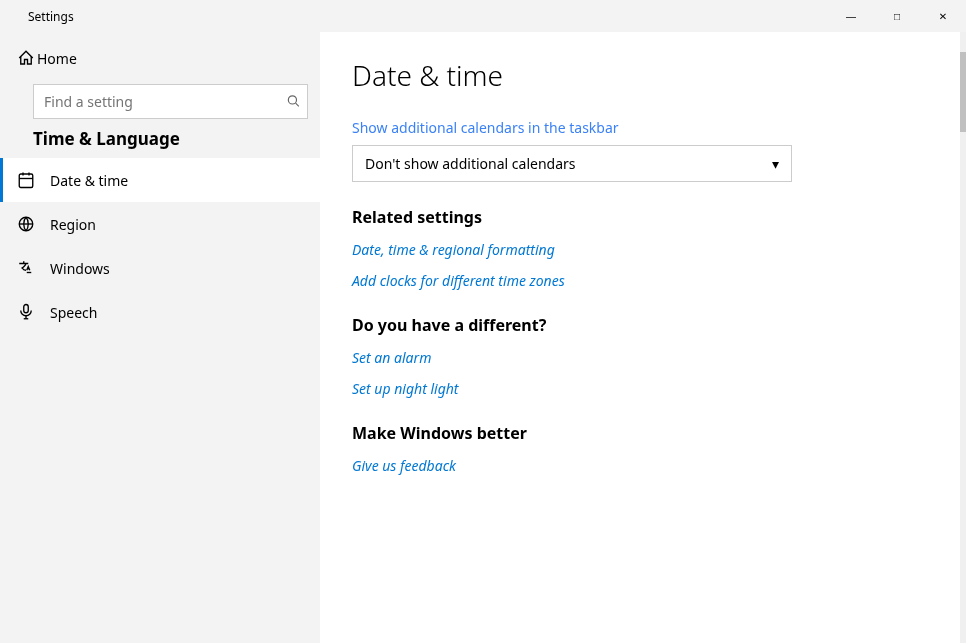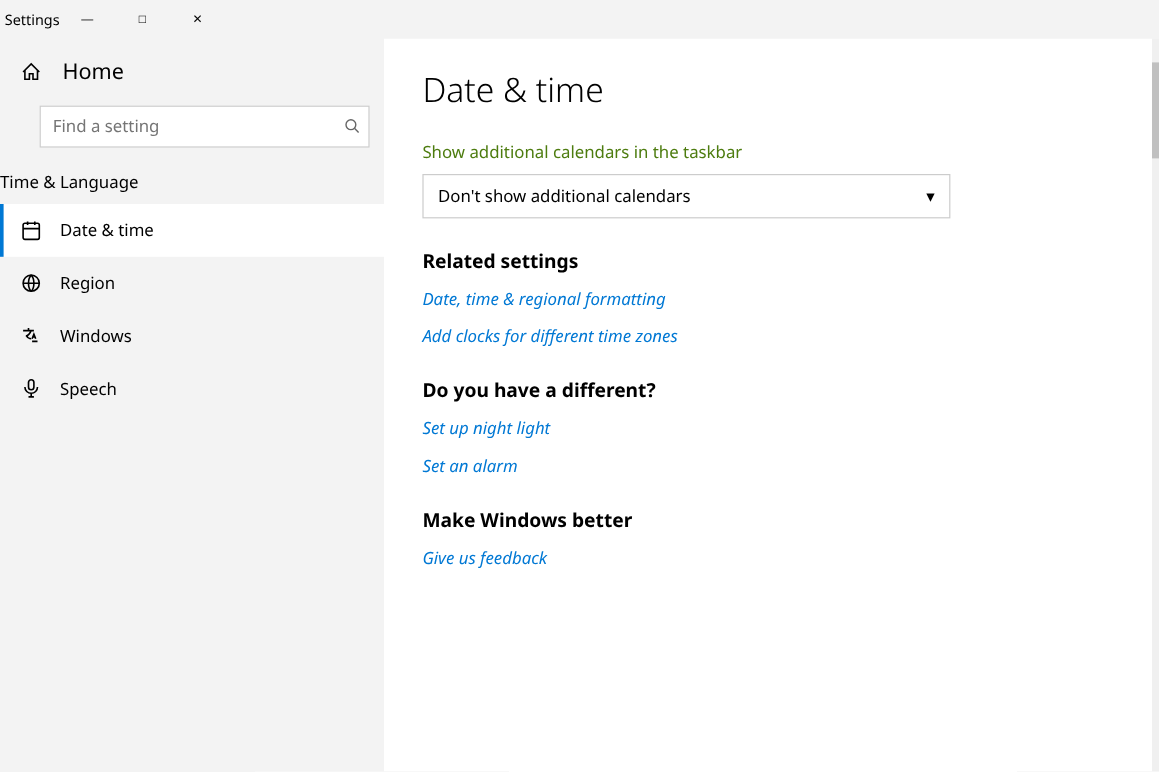--- a/index.html
+++ b/index.html
@@ -23,21 +23,22 @@
       background: #f3f3f3;
       display: flex;
       flex-direction: column;
     }
 
     .titlebar {
       height: 32px;
       background: #f3f3f3;
       display: flex;
       align-items: center;
-      padding: 0 0 0 4px;
+      justify-content: space-between;
+      padding: 0 0 0 28px;
       flex-shrink: 0;
     }
 
     .titlebar-title {
       font-size: 12px;
       color: #000;
     }
 
     .titlebar-controls {
       display: flex;
@@ -70,26 +71,26 @@
       display: flex;
       flex-direction: column;
       padding-top: 4px;
     }
 
     .sidebar-home {
       display: flex;
       align-items: center;
       padding: 12px 16px;
       cursor: pointer;
-      gap: 16px;
-      font-size: 18px;
+      gap: 1px;
+      font-size: 14px;
     }
 
     .search-box {
-      margin: 4px 12px 12px 12px;
+      margin: 4px 12px 0 12px;
       position: relative;
       padding-left: 21px;
     }
 
     .search-box input {
       width: 100%;
       padding: 7px 32px 7px 10px;
       border: 1px solid #ccc;
       background: #fff;
       font-size: 14px;
@@ -103,23 +104,23 @@
       top: 50%;
       transform: translateY(-50%);
       background: none;
       border: none;
       cursor: pointer;
       color: #666;
       font-size: 14px;
     }
 
     .sidebar-section-title {
-      font-size: 14px;
-      font-weight: 400;
-      padding: 8px 0;
+      font-size: 17px;
+      font-weight: 700;
+      padding: 8px 33px;
       color: #000;
     }
 
     .nav-item {
       display: flex;
       align-items: center;
       padding: 12px 16px;
       cursor: pointer;
       gap: 14px;
       font-size: 14px;
@@ -159,21 +160,21 @@
 
     .page-title {
       font-size: 28px;
       font-weight: 300;
       margin-bottom: 24px;
       color: #000;
     }
 
     .section-label {
       font-size: 14px;
-      color: #4d7c0f;
+      color: #3b82f6;
       margin-bottom: 8px;
     }
 
     .dropdown-container {
       margin-bottom: 24px;
     }
 
     .custom-select {
       width: 440px;
       padding: 8px 12px;
@@ -332,22 +333,22 @@
         </div>
 
         <div class="section-gap">
           <div class="section-heading">Related settings</div>
           <a class="link-item">Date, time &amp; regional formatting</a>
           <a class="link-item">Add clocks for different time zones</a>
         </div>
 
         <div class="section-gap">
           <div class="section-heading">Do you have a different?</div>
+          <a class="link-item">Set an alarm</a>
           <a class="link-item">Set up night light</a>
-          <a class="link-item">Set an alarm</a>
         </div>
 
         <div class="section-gap">
           <div class="section-heading">Make Windows better</div>
           <a class="link-item">Give us feedback</a>
         </div>
       </div>
 
       <div class="scrollbar-track">
         <div class="scrollbar-thumb"></div>

